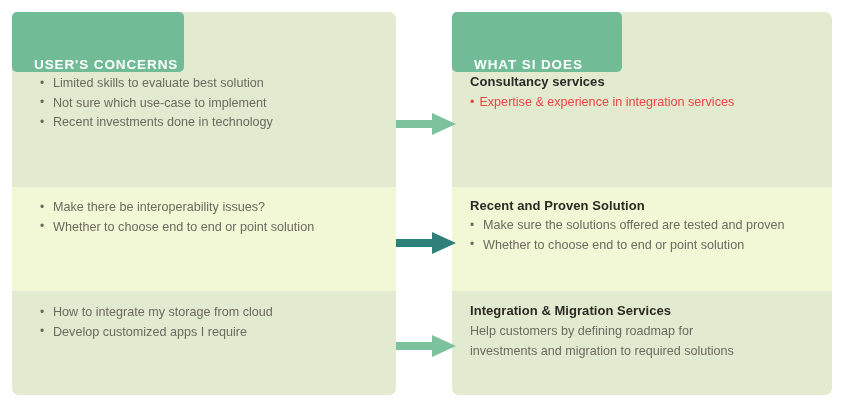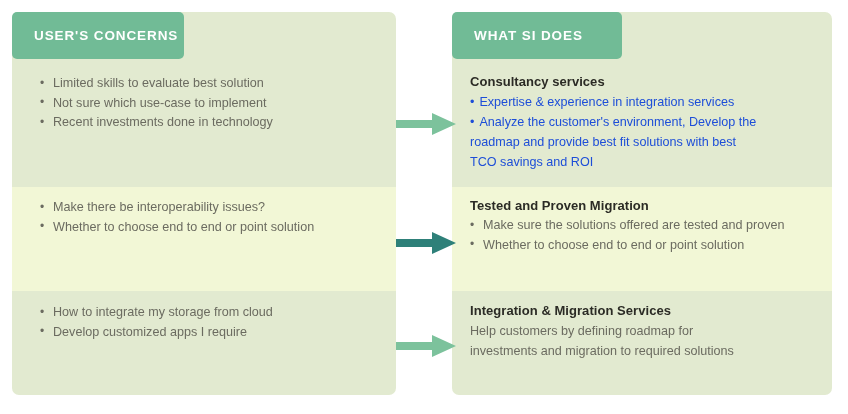--- a/index.html
+++ b/index.html
@@ -42,25 +42,25 @@
   .row.band-b { background: #f2f7d6; }
 
   .row.r1 { height: 175px; }
   .row.r2 { height: 104px; }
   .row.r3 { height: 104px; }
 
   
   .header-tab {
     position: absolute;
     top: 12px;
-    height: 47px;
+    height: 60px;
     background: #71bb96;
     border-radius: 5px 5px 5px 5px;
     display: flex;
-    align-items: center;
+    align-items: flex-end;
     padding: 0 22px;
     box-sizing: border-box;
   }
   .header-tab.left  { left: 12px;  width: 172px; }
   .header-tab.right { left: 452px; width: 170px; }
 
   .header-tab .tab-label {
     color: #ffffff;
     font-size: 13.5px;
     font-weight: bold;
@@ -113,21 +113,21 @@
   .para {
     font-size: 12.6px;
     line-height: 20px;
     color: #6b6b60;
     margin: 0;
   }
 
   .bullet-block {
     font-size: 12.6px;
     line-height: 20px;
-    color: #1d4ed8;
+    color: #ef4444;
     margin: 0;
   }
   .bullet-block .bl {
     display: block;
     text-indent: 0;
   }
   .bullet-block .bl .dot {
     margin-right: 5px;
   }
 
@@ -186,26 +186,25 @@
     <ul class="bullets">
       <li>How to integrate my storage from cloud</li>
       <li>Develop customized apps I require</li>
     </ul>
   </div>
 
   <div class="content right-c c-r1">
     <p class="sub-head">Consultancy services</p>
     <div class="bullet-block">
       <span class="bl"><span class="dot">•</span><span>Expertise &amp; experience in integration services</span></span>
-      <span class="bl"><span class="dot">•</span><span>Analyze the customer's environment, Develop the roadmap and provide best fit solutions with best TCO savings and ROI</span></span>
     </div>
   </div>
 
   <div class="content right-c c-r2">
-    <p class="sub-head">Tested and Proven Migration</p>
+    <p class="sub-head">Recent and Proven Solution</p>
     <ul class="bullets">
       <li>Make sure the solutions offered are tested and proven</li>
       <li>Whether to choose end to end or point solution</li>
     </ul>
   </div>
 
   <div class="content right-c c-r3">
     <p class="sub-head">Integration &amp; Migration Services</p>
     <p class="para">Help customers by defining roadmap for investments and migration to required solutions</p>
   </div>

